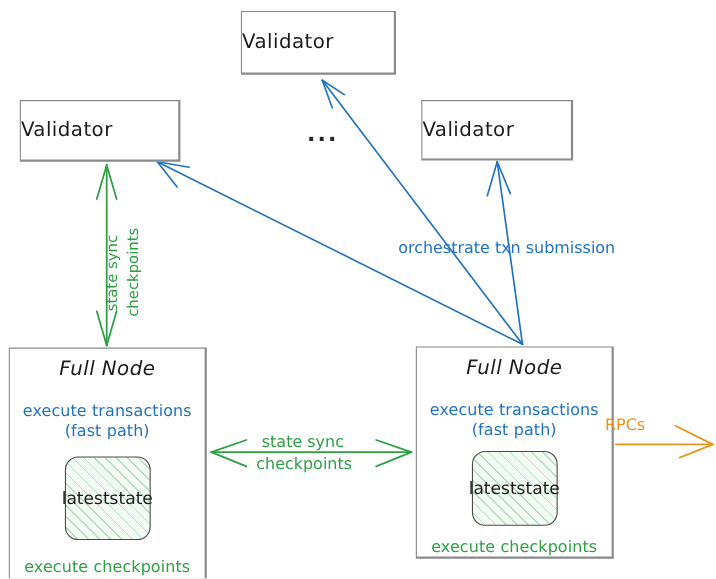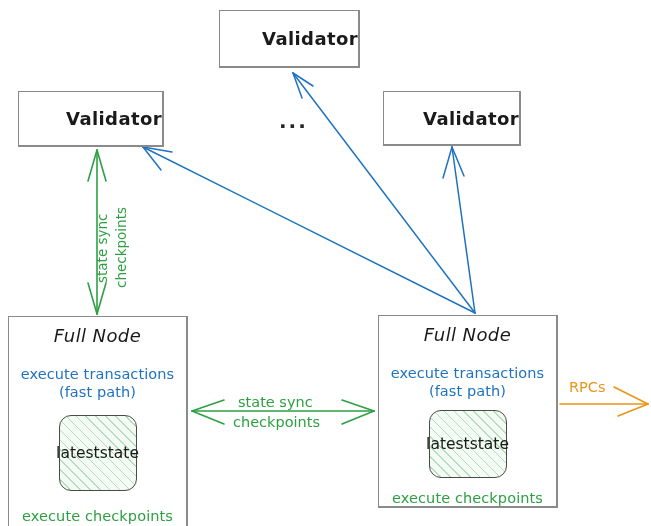--- a/index.html
+++ b/index.html
@@ -33,22 +33,21 @@
     box-sizing: border-box;
     background: #ffffff;
     border: 1.4px solid #8a8a8a;
     border-right-width: 2.6px;
     border-bottom-width: 2.6px;
     z-index: 2;
   }
   .vbox {
     display: flex;
     align-items: center;
-    justify-content: flex-end;
-    font-weight: bold;
+    justify-content: flex-start;
   }
   .vbox-label {
     font-family: "DejaVu Sans", sans-serif;
     font-size: 18px;
     color: #1a1a1a;
     letter-spacing: 0.4px;
   }
   .fnbox {
     display: flex;
     flex-direction: column;
@@ -214,16 +213,17 @@
   </div>
 
   <div class="vert-label" style="left:94px; top:283px; transform: rotate(-90deg);">state sync</div>
 
   <div class="vert-label" style="left:113px; top:288px; transform: rotate(-90deg);">checkpoints</div>
 
   <div class="elabel green" style="left:238px; top:394px;">state sync</div>
 
   <div class="elabel green" style="left:233px; top:414px;">checkpoints</div>
 
-
-  <div class="elabel orange" style="left:569px; top:379px;">RPCs</div>
+  <div class="elabel blue" style="left:362px; top:218px;">orchestrate txn submission</div>
+
+  <div class="elabel orange" style="left:550px; top:379px;">RPCs</div>
 
 </div>
 
 </body></html>

